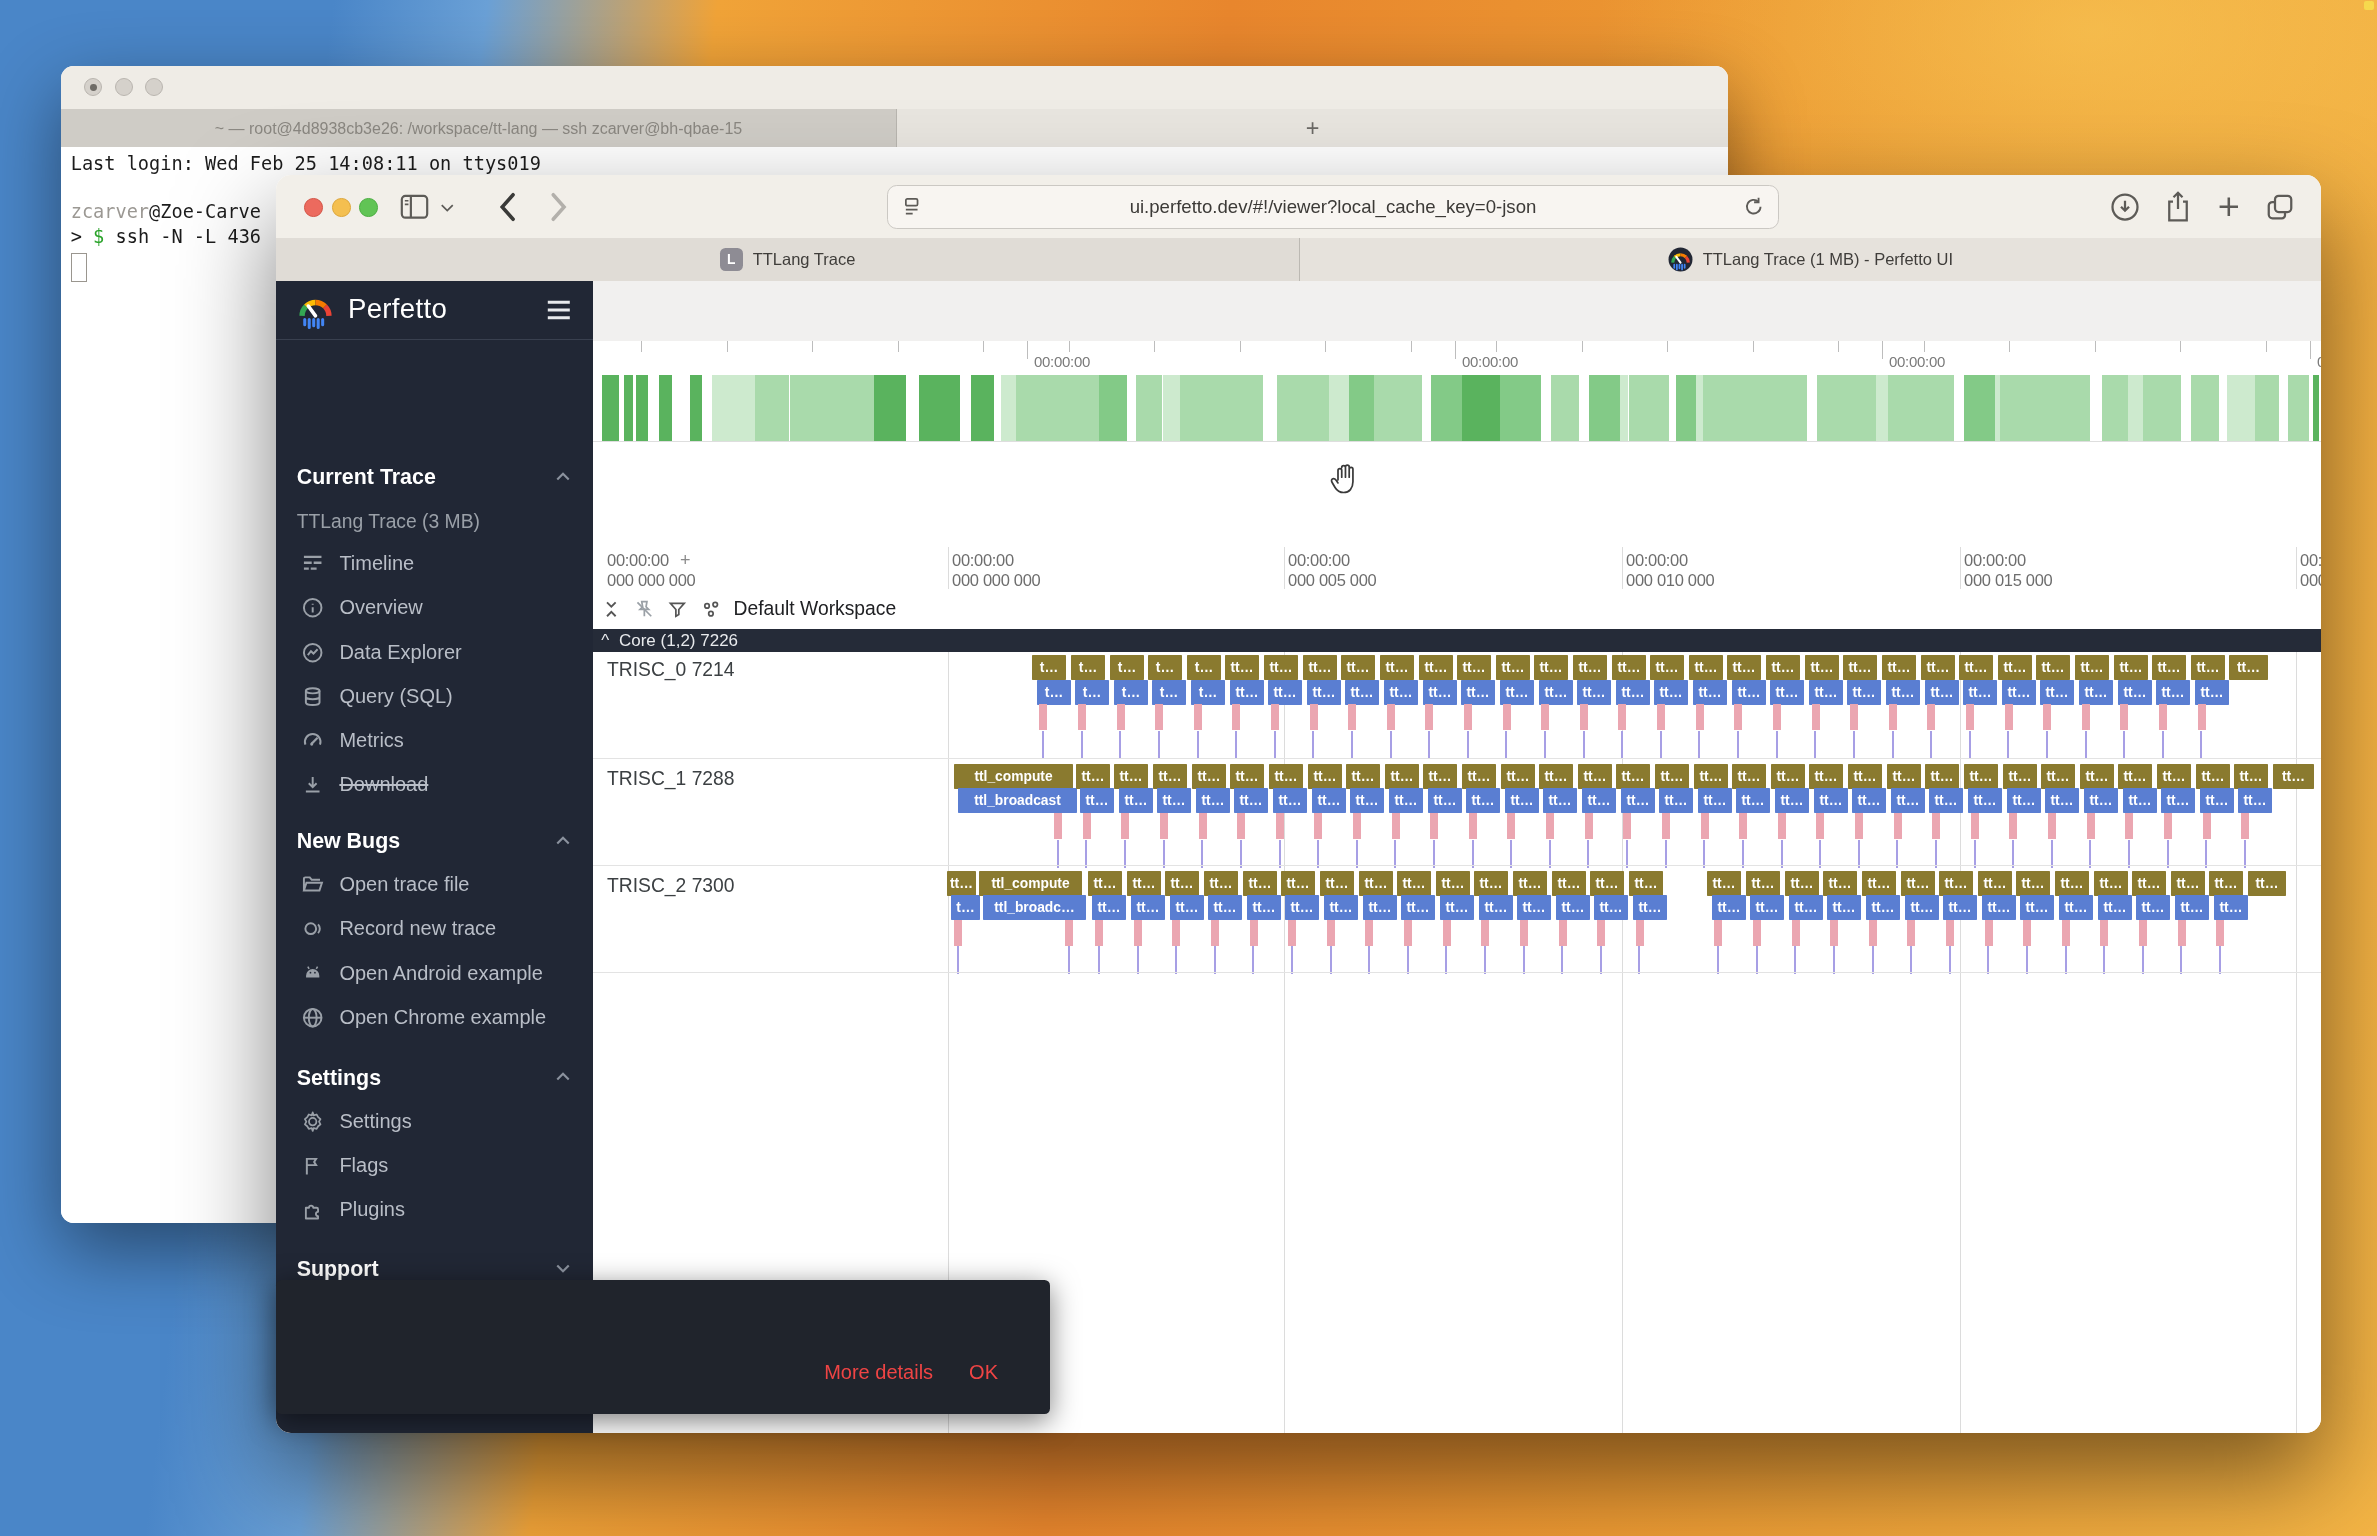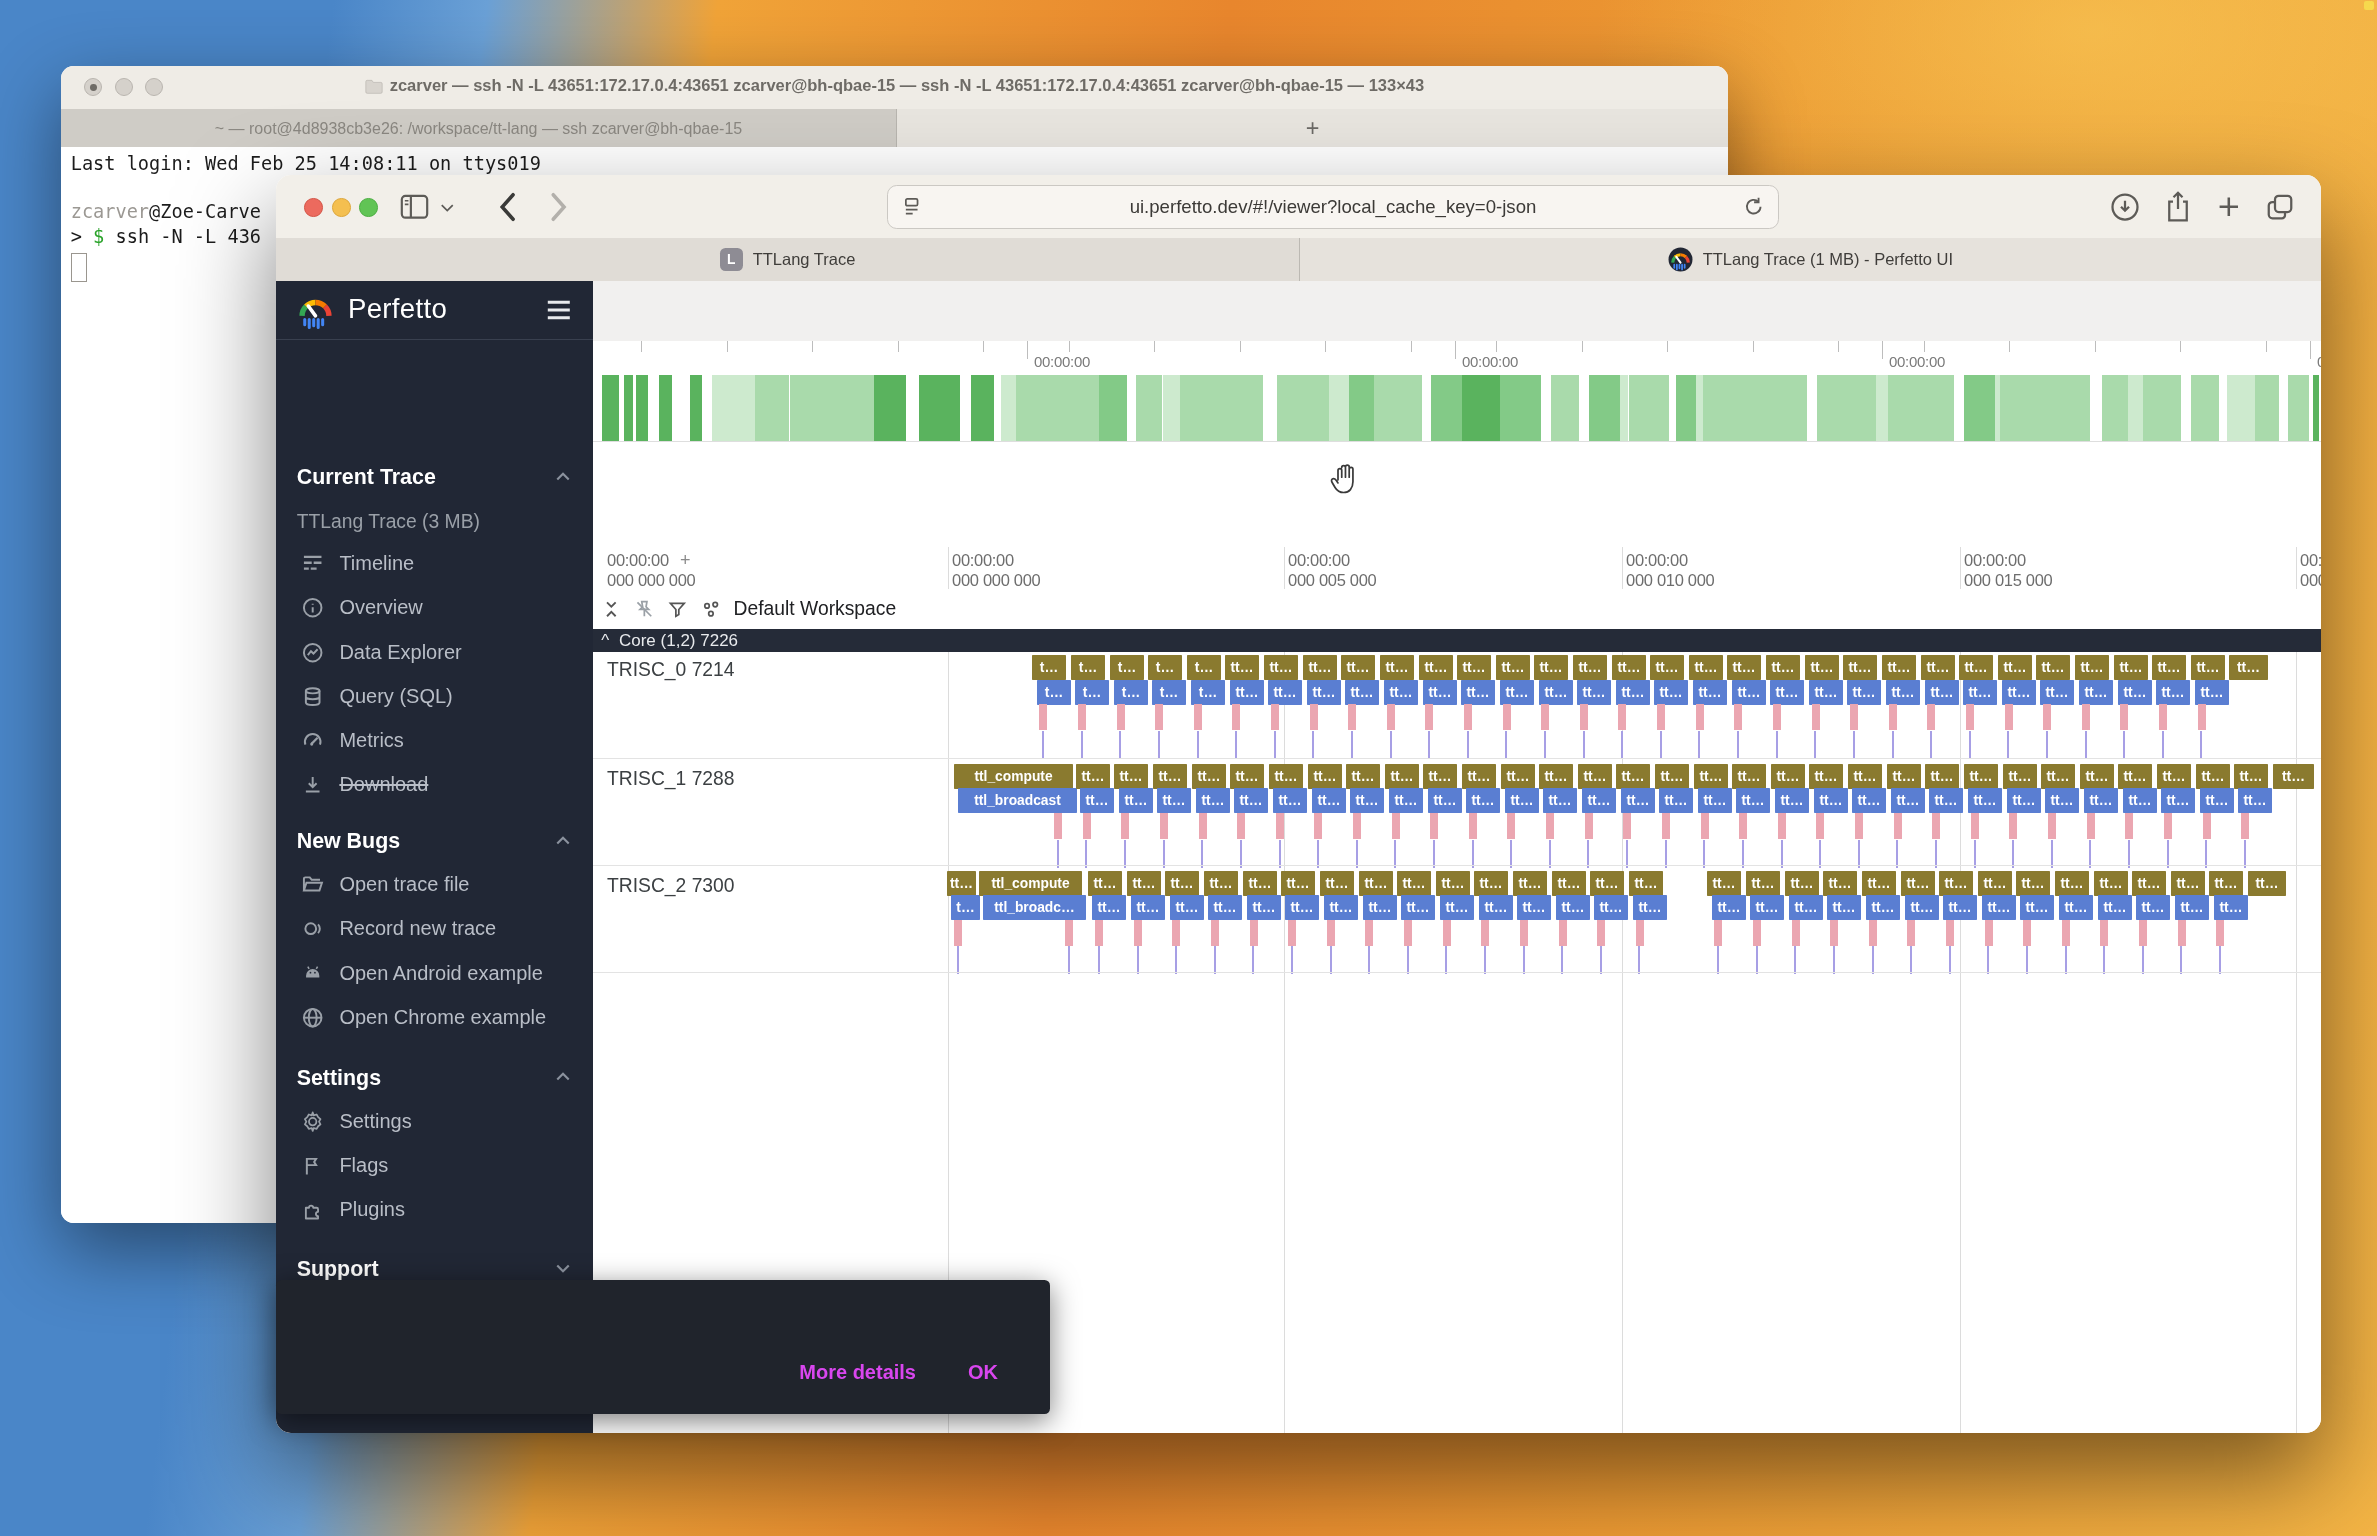--- a/index.html
+++ b/index.html
@@ -66,38 +66,35 @@
   .sb-brand{left:72px;top:12.4px;font-size:27.6px;font-weight:300;color:#ffffff;letter-spacing:0.3px;}
   .sb-h{font-size:21.4px;font-weight:bold;color:#ffffff;left:20.7px;white-space:nowrap;}
   .sb-sub{left:20.7px;font-size:19.3px;color:#9aa0a8;white-space:nowrap;}
   .sb-item{left:25px;display:flex;align-items:center;gap:15px;color:#b9bec7;font-size:20px;white-space:nowrap;}
   .sb-item.dim{color:#8d939c;font-size:18px;}
   .strike{text-decoration:line-through;}
   
   #cookie{left:276px;top:1280px;width:774px;height:134px;background:#20242c;border-radius:5.5px;
     box-shadow:0 6.9px 27.6px rgba(0,0,0,.5);z-index:30;}
   .ck-msg{left:40px;top:29px;font-size:19.3px;color:#c3c7cc;white-space:nowrap;}
-  .ck-btns{right:52px;top:81px;display:flex;gap:52px;font-size:20px;font-weight:bold;color:#d946ef;}
+  .ck-btns{right:52px;top:81px;display:flex;gap:36px;font-size:20px;font-weight:normal;color:#ef4444;}
   .ck-btn{cursor:default;}
   svg{display:block;}
 </style>
 </head>
 <body>
 
 <div class="abs" style="left:2364px;top:1.4px;width:9.7px;height:8.3px;background:#f6d94d;border-radius:2.1px;"></div>
 
 <div id="terminal" class="abs">
   <div class="t-titlebar abs">
     <div class="t-dot abs" style="left:23.4px"></div>
     <div class="t-dot-inner abs" style="left:29px"></div>
     <div class="t-dot abs" style="left:54px"></div>
     <div class="t-dot abs" style="left:84px"></div>
-    <div class="t-title abs"><span class="t-folder"><svg width="18" height="15" viewBox="0 0 26 22">
-            <path d="M1 4a2 2 0 0 1 2-2h7l2 3h11a2 2 0 0 1 2 2v12a2 2 0 0 1-2 2H3a2 2 0 0 1-2-2z" fill="#d8d4ce" stroke="#b9b5af"></path>
-          </svg></span><span>zcarver — ssh -N -L 43651:172.17.0.4:43651 zcarver@bh-qbae-15 — ssh -N -L 43651:172.17.0.4:43651 zcarver@bh-qbae-15 — 133×43</span></div>
   </div>
   <div class="t-tabbar abs">
     <div class="t-tab" style="width:836px;background:#cfccc6;">
         <span>~ — root@4d8938cb3e26: /workspace/tt-lang — ssh zcarver@bh-qbae-15</span>
       </div>
     <div class="t-tab" style="flex:1;background:#e8e5df;border-right:0;font-size:23.4px;color:#6b6965;">
         <span>+</span>
       </div>
   </div>
   <div class="t-body abs">

